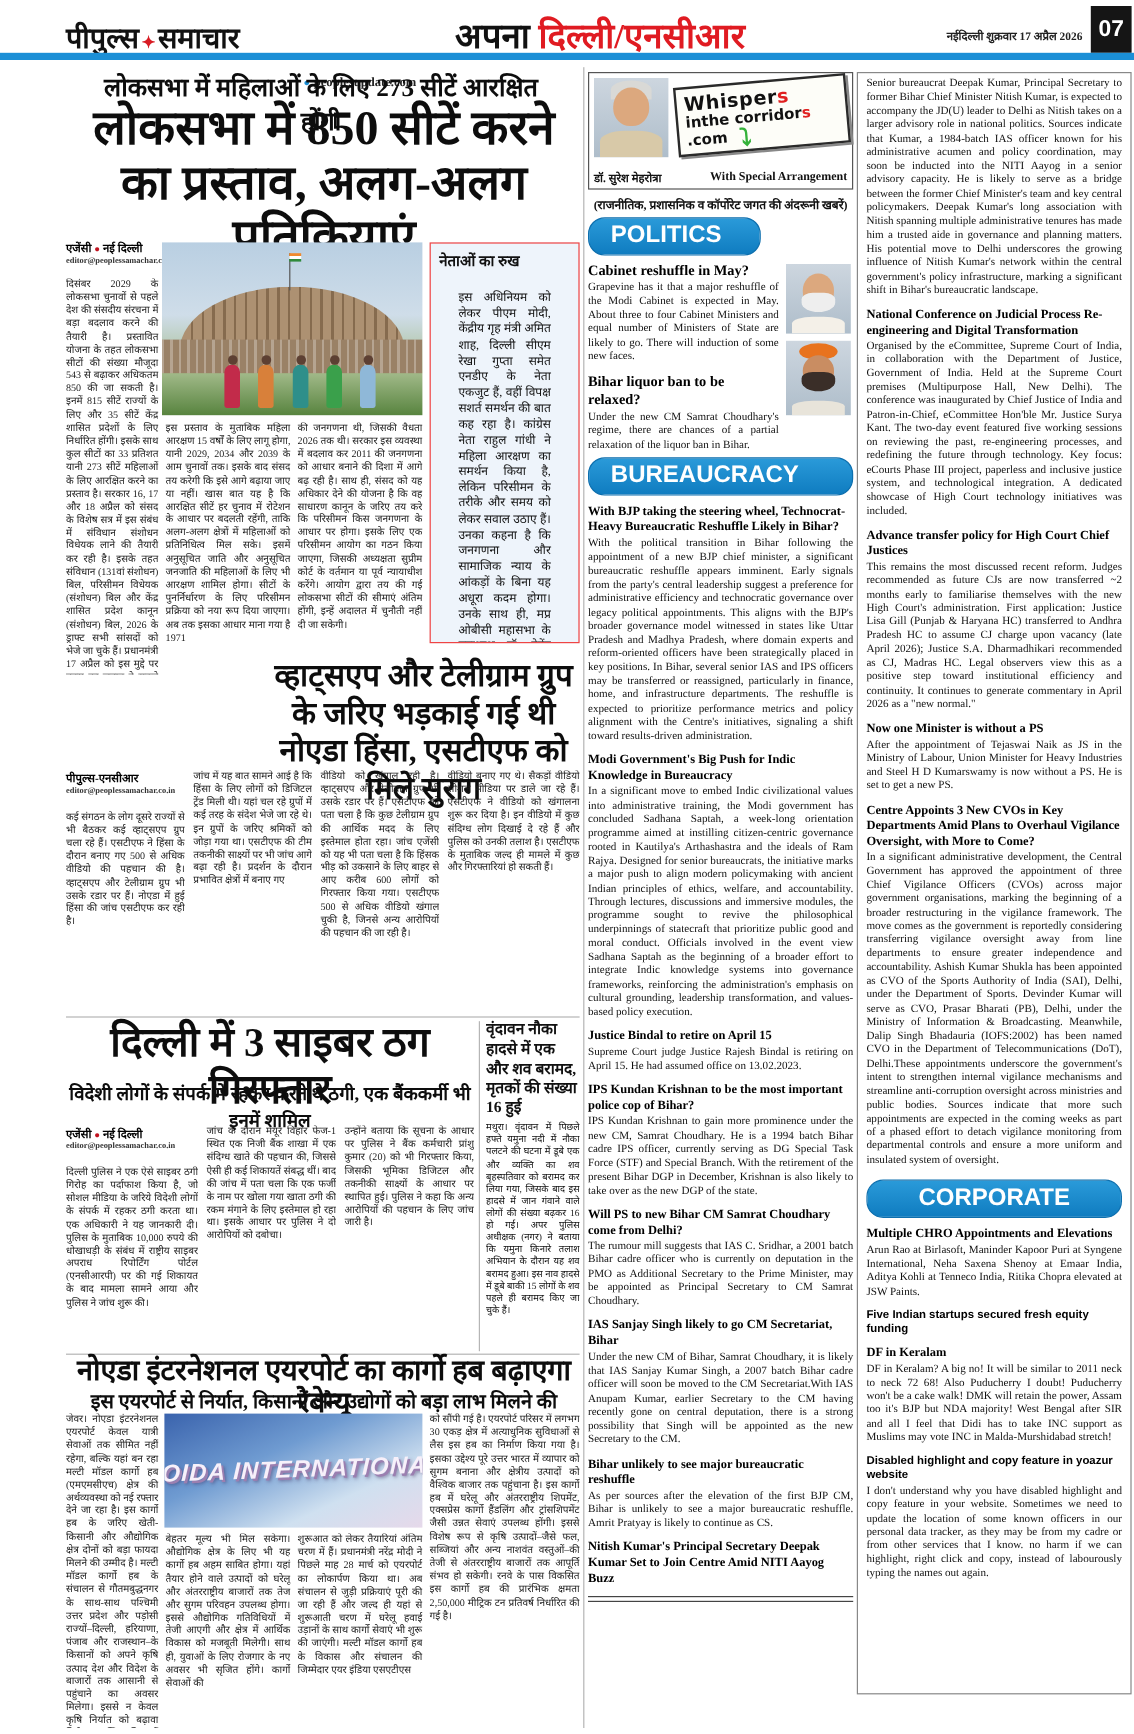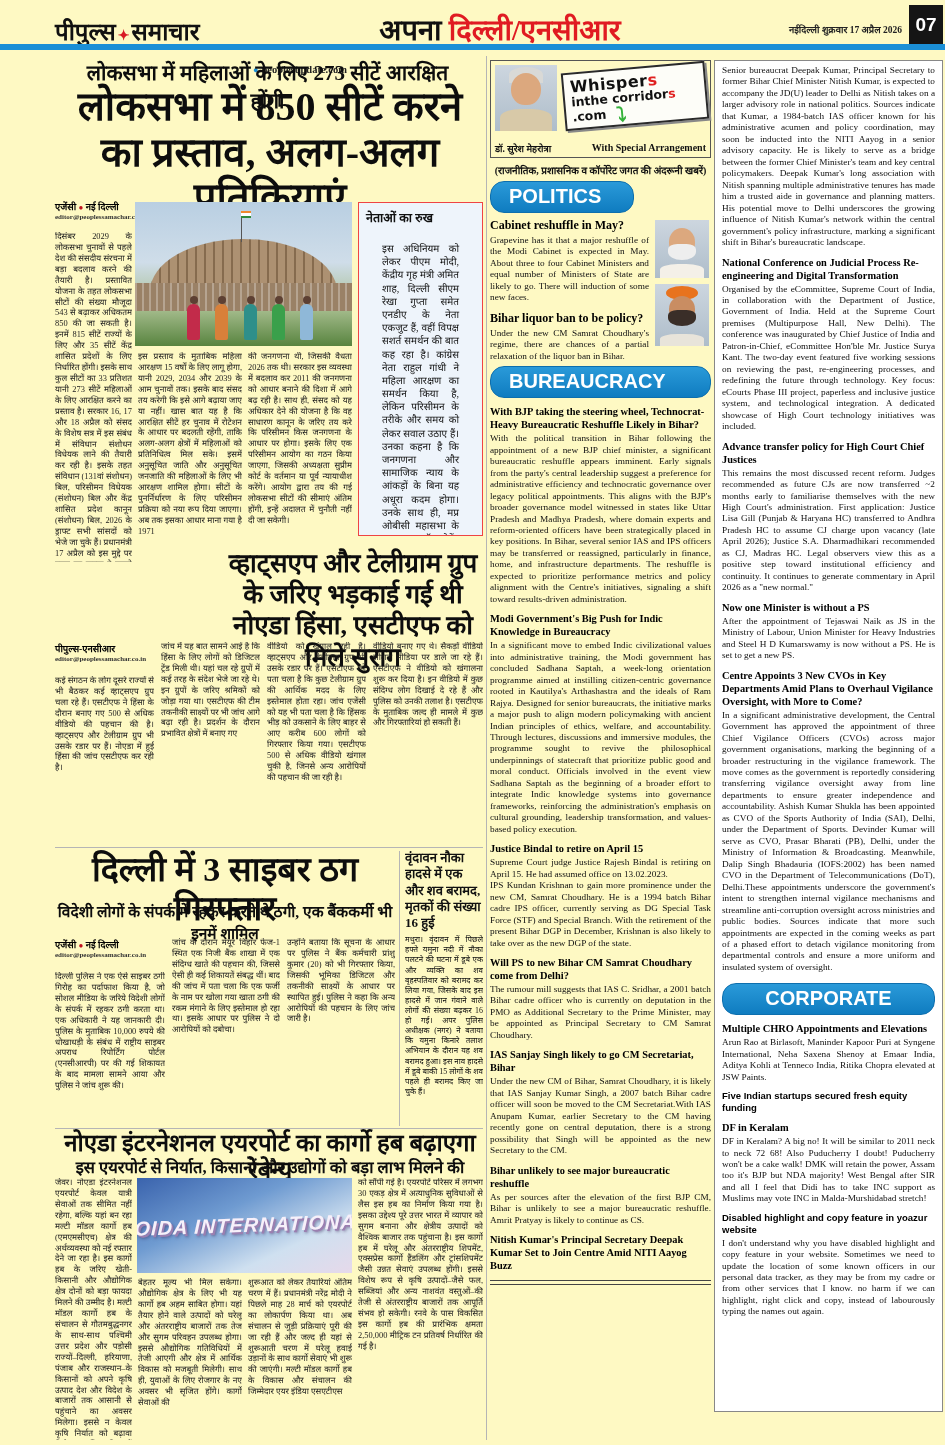--- a/index.html
+++ b/index.html
@@ -1,16 +1,16 @@
 <!DOCTYPE html>
 <html><head>
 <meta charset="utf-8">
 <style>
   html,body{margin:0;padding:0;background:#e8e8e8;}
-  .page{position:relative;width:945px;height:1445px;background:#fef9c3;overflow:hidden;
+  .page{position:relative;width:945px;height:1445px;background:#ffffff;overflow:hidden;
         font-family:"Liberation Serif",serif;color:#111;}
   .abs{position:absolute;}
   
   .paper-name{font-size:24px;font-weight:800;letter-spacing:0px;white-space:nowrap;}
   .flame{color:#d81c24;font-size:14px;margin:0 2px;}
   .website{font-size:10.5px;font-weight:700;color:#222;white-space:nowrap;margin-top:36px;}
   .website .dot{color:#1b8fd6;font-size:9px;margin-right:3px;}
   .center-banner{font-size:29px;font-weight:800;text-align:center;white-space:nowrap;}
   .center-banner .red{color:#e01b22;}
   .dateline{font-size:9.5px;font-weight:700;text-align:right;color:#222;}
@@ -236,34 +236,35 @@
         <div class="portrait" style="width:54px;height:62px;">
           <span class="p-hair" style="top:2px;width:32px;height:14px;background:#e8731e;border-radius:50%;"></span>
           <span class="p-face" style="top:12px;width:26px;height:26px;background:#c98d62;"></span>
           <span class="p-beard" style="top:26px;width:28px;height:16px;background:#3a2e28;"></span>
           <span class="p-body" style="width:44px;height:12px;background:#e8e4da;"></span>
         </div>
       </div>
       <div class="txt">
         <div class="ehead" style="font-size:12px;margin-top:2px;">Cabinet reshuffle in May?</div>
         <p class="ebody">Grapevine has it that a major reshuffle of the Modi Cabinet is expected in May. About three to four Cabinet Ministers and equal number of Ministers of State are likely to go. There will induction of some new faces.</p>
-        <div class="ehead" style="font-size:12px;">Bihar liquor ban to be policy?</div>
+        <div class="ehead" style="font-size:12px;">Bihar liquor ban to be relaxed?</div>
         <p class="ebody">Under the new CM Samrat Choudhary's regime, there are chances of a partial relaxation of the liquor ban in Bihar.</p>
       </div>
     </div>
 
     <div class="banner">BUREAUCRACY</div>
 
     <div>
       <div class="ehead">With BJP taking the steering wheel, Technocrat-Heavy Bureaucratic Reshuffle Likely in Bihar?</div>
       <p class="ebody">With the political transition in Bihar following the appointment of a new BJP chief minister, a significant bureaucratic reshuffle appears imminent. Early signals from the party's central leadership suggest a preference for administrative efficiency and technocratic governance over legacy political appointments. This aligns with the BJP's broader governance model witnessed in states like Uttar Pradesh and Madhya Pradesh, where domain experts and reform-oriented officers have been strategically placed in key positions. In Bihar, several senior IAS and IPS officers may be transferred or reassigned, particularly in finance, home, and infrastructure departments. The reshuffle is expected to prioritize performance metrics and policy alignment with the Centre's initiatives, signaling a shift toward results-driven administration.</p>
       <div class="ehead">Modi Government's Big Push for Indic Knowledge in Bureaucracy</div>
       <p class="ebody">In a significant move to embed Indic civilizational values into administrative training, the Modi government has concluded Sadhana Saptah, a week-long orientation programme aimed at instilling citizen-centric governance rooted in Kautilya's Arthashastra and the ideals of Ram Rajya. Designed for senior bureaucrats, the initiative marks a major push to align modern policymaking with ancient Indian principles of ethics, welfare, and accountability. Through lectures, discussions and immersive modules, the programme sought to revive the philosophical underpinnings of statecraft that prioritize public good and moral conduct. Officials involved in the event view Sadhana Saptah as the beginning of a broader effort to integrate Indic knowledge systems into governance frameworks, reinforcing the administration's emphasis on cultural grounding, leadership transformation, and values-based policy execution.</p>
       <div class="ehead">Justice Bindal to retire on April 15</div>
       <p class="ebody">Supreme Court judge Justice Rajesh Bindal is retiring on April 15. He had assumed office on 13.02.2023.</p>
+      <div class="ehead">IPS Kundan Krishnan to be the most important police cop of Bihar?</div>
       <p class="ebody">IPS Kundan Krishnan to gain more prominence under the new CM, Samrat Choudhary. He is a 1994 batch Bihar cadre IPS officer, currently serving as DG Special Task Force (STF) and Special Branch. With the retirement of the present Bihar DGP in December, Krishnan is also likely to take over as the new DGP of the state.</p>
       <div class="ehead">Will PS to new Bihar CM Samrat Choudhary come from Delhi?</div>
       <p class="ebody">The rumour mill suggests that IAS C. Sridhar, a 2001 batch Bihar cadre officer who is currently on deputation in the PMO as Additional Secretary to the Prime Minister, may be appointed as Principal Secretary to CM Samrat Choudhary.</p>
       <div class="ehead">IAS Sanjay Singh likely to go CM Secretariat, Bihar</div>
       <p class="ebody">Under the new CM of Bihar, Samrat Choudhary, it is likely that IAS Sanjay Kumar Singh, a 2007 batch Bihar cadre officer will soon be moved to the CM Secretariat.With IAS Anupam Kumar, earlier Secretary to the CM having recently gone on central deputation, there is a strong possibility that Singh will be appointed as the new Secretary to the CM.</p>
       <div class="ehead">Bihar unlikely to see major bureaucratic reshuffle</div>
       <p class="ebody">As per sources after the elevation of the first BJP CM, Bihar is unlikely to see a major bureaucratic reshuffle. Amrit Pratyay is likely to continue as CS.</p>
       <div class="ehead">Nitish Kumar's Principal Secretary Deepak Kumar Set to Join Centre Amid NITI Aayog Buzz</div>
     </div>
     <div class="dbl"></div>

